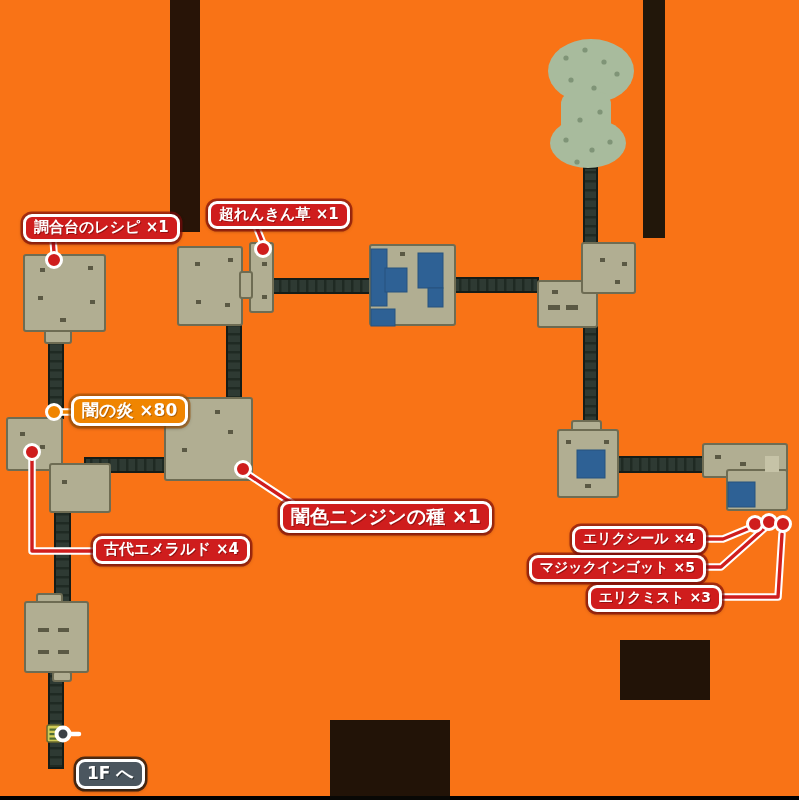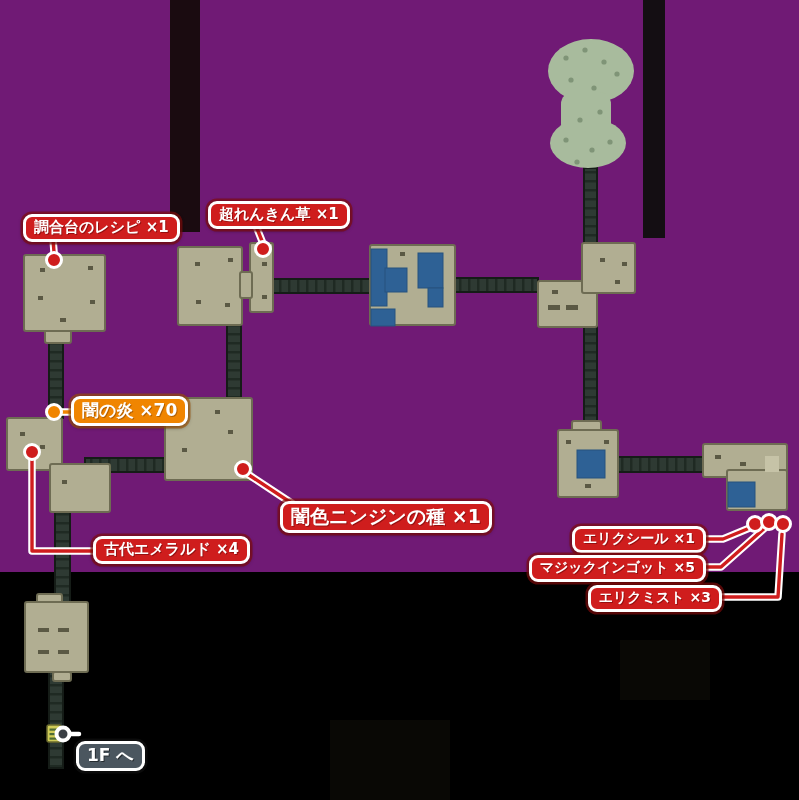--- a/index.html
+++ b/index.html
@@ -1,18 +1,18 @@
 <!DOCTYPE html>
 <html><head>
 <meta charset="utf-8">
 <style>
   html,body{margin:0;padding:0;background:#000;}
   body{width:799px;height:800px;position:relative;overflow:hidden;
        font-family:"DejaVu Sans","Liberation Sans",sans-serif;}
-  .stage{position:absolute;left:0;top:0;width:799px;height:572px;background:#701a75;}
+  .stage{position:absolute;left:0;top:0;width:799px;height:796px;background:#f97316;}
   svg.mapsvg{position:absolute;left:0;top:0;}
   .label{position:absolute;z-index:5;color:#fff;font-weight:bold;line-height:1.12;
          white-space:nowrap;padding:2px 8px 3px 8px;border:3px solid #fff;border-radius:9px;
          text-shadow:1px 1px 0 rgba(80,0,0,.45);}
   .label.red{background:#cf1d1d;box-shadow:0 0 0 2.5px rgba(130,10,10,.65),0 1px 4px rgba(0,0,0,.7);}
   .label.orange{background:#f08500;box-shadow:0 0 0 2.5px rgba(160,80,0,.6),0 1px 4px rgba(0,0,0,.7);
          text-shadow:1px 1px 0 rgba(120,60,0,.5);}
   .label.slate{background:#4b565f;box-shadow:0 0 0 2.5px rgba(15,15,15,.7),0 1px 4px rgba(0,0,0,.7);
          text-shadow:1px 1px 0 rgba(0,0,0,.5);}
 </style>
@@ -165,20 +165,20 @@
         <circle cx="32" cy="452" r="7.5" fill="#cf1d1d" stroke="#fff" stroke-width="3"></circle>
         <circle cx="755" cy="524" r="7.5" fill="#cf1d1d" stroke="#fff" stroke-width="3"></circle>
         <circle cx="769" cy="522" r="7.5" fill="#cf1d1d" stroke="#fff" stroke-width="3"></circle>
         <circle cx="783" cy="524" r="7.5" fill="#cf1d1d" stroke="#fff" stroke-width="3"></circle>
         <circle cx="63" cy="734" r="6.5" fill="#3a3f44" stroke="#fff" stroke-width="4"></circle>
       </g>
   </svg>
 
   <div class="label red" style="left: 23px; top: 214px; font-size: 15px;">調合台のレシピ ×1</div>
   <div class="label red" style="left: 208px; top: 201px; font-size: 15px;">超れんきん草 ×1</div>
-  <div class="label orange" style="left: 71px; top: 396px; font-size: 17px;">闇の炎 ×70</div>
+  <div class="label orange" style="left: 71px; top: 396px; font-size: 17px;">闇の炎 ×80</div>
   <div class="label red" style="left: 280px; top: 501px; font-size: 19px;">闇色ニンジンの種 ×1</div>
   <div class="label red" style="left: 93px; top: 536px; font-size: 15px;">古代エメラルド ×4</div>
-  <div class="label red" style="right: 93px; top: 526px; font-size: 14px;">エリクシール ×1</div>
+  <div class="label red" style="right: 93px; top: 526px; font-size: 14px;">エリクシール ×4</div>
   <div class="label red" style="right: 93px; top: 555px; font-size: 14px;">マジックインゴット ×5</div>
   <div class="label red" style="right: 77px; top: 585px; font-size: 14px;">エリクミスト ×3</div>
-  <div class="label slate" style="left: 76px; top: 741px; font-size: 17px;">1F へ</div>
+  <div class="label slate" style="left: 76px; top: 759px; font-size: 17px;">1F へ</div>
 </div>
 
 </body></html>

